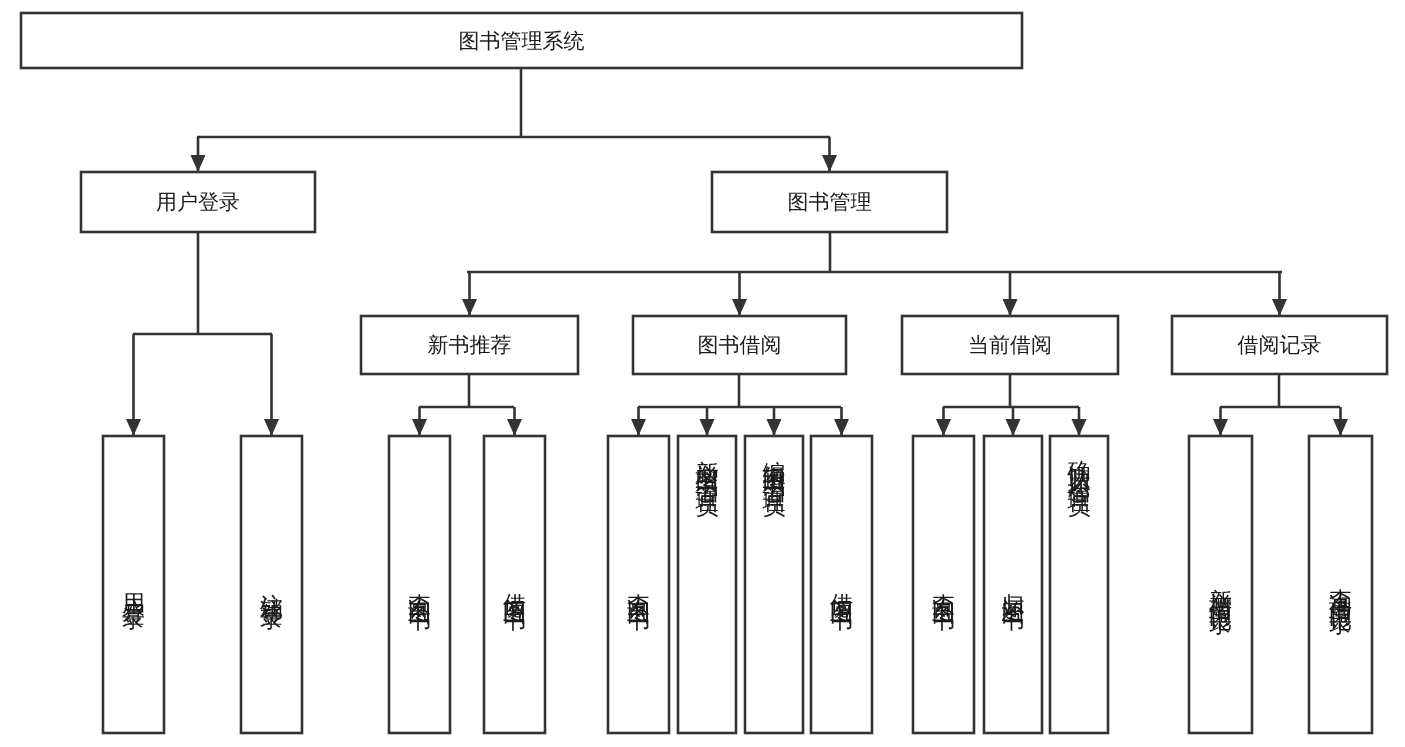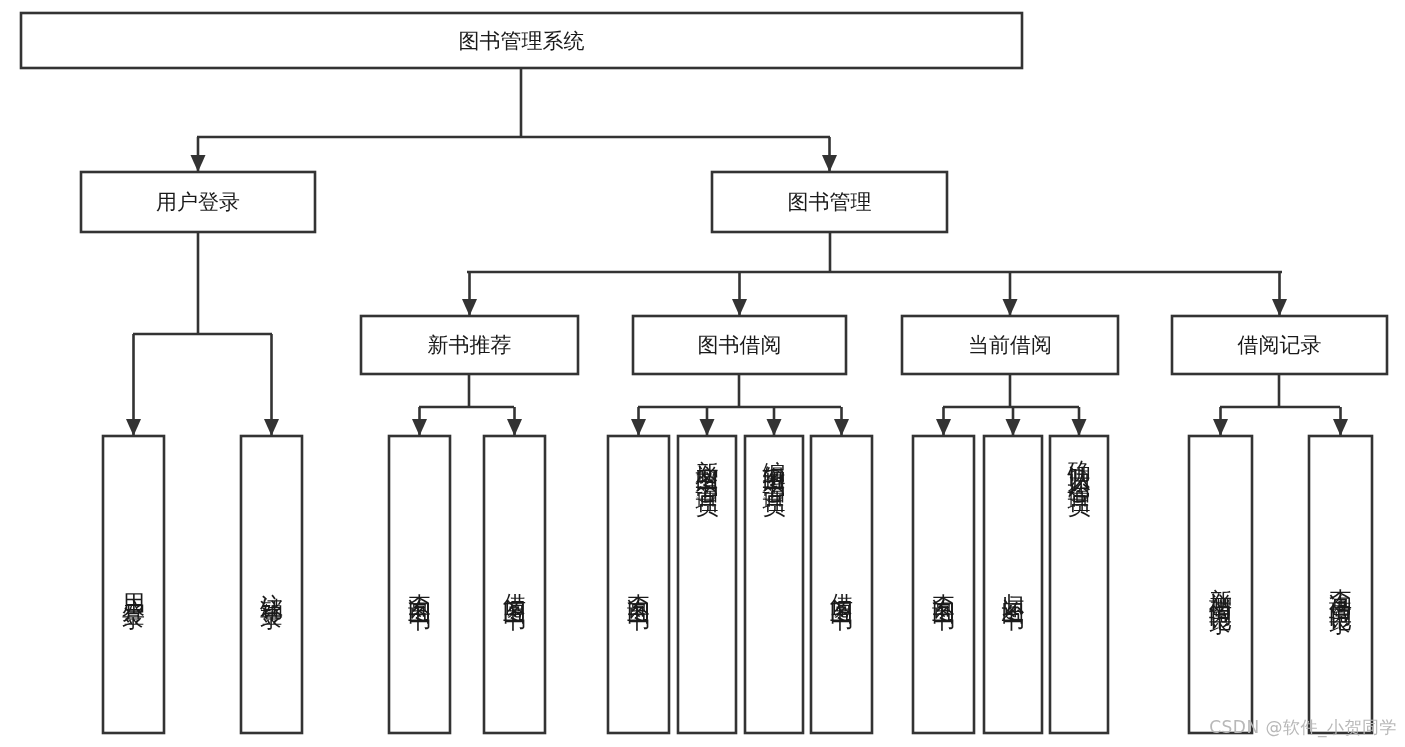--- a/index.html
+++ b/index.html
@@ -208,15 +208,14 @@
         <span class="leaf-label align-top" style="margin-top: 6px;">确认归还（管理员）</span>
       </div>
       <div class="leaf-label-wrap" style="left: 1189px; top: 436px; width: 63px; height: 297px;">
         <span class="leaf-label">新增借阅记录</span>
       </div>
       <div class="leaf-label-wrap" style="left: 1309px; top: 436px; width: 63px; height: 297px;">
         <span class="leaf-label">查询借阅记录</span>
       </div>
     </div>
 
-  <div class="watermark">CSDN @软件_小贺同学</div>
 
 </div>
 
 </body></html>

